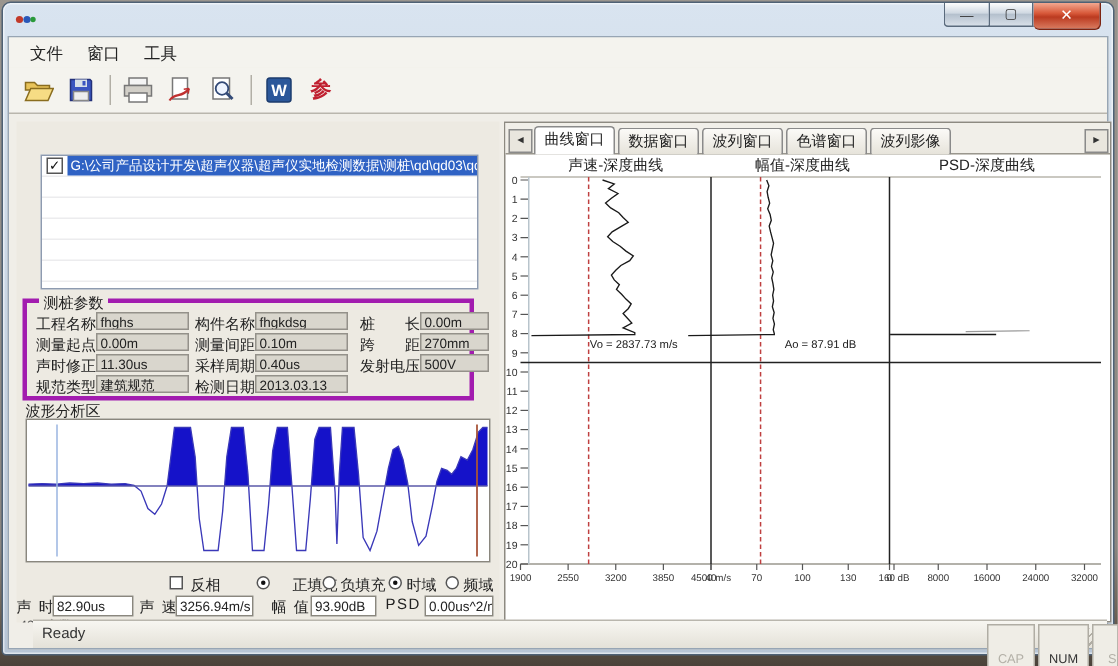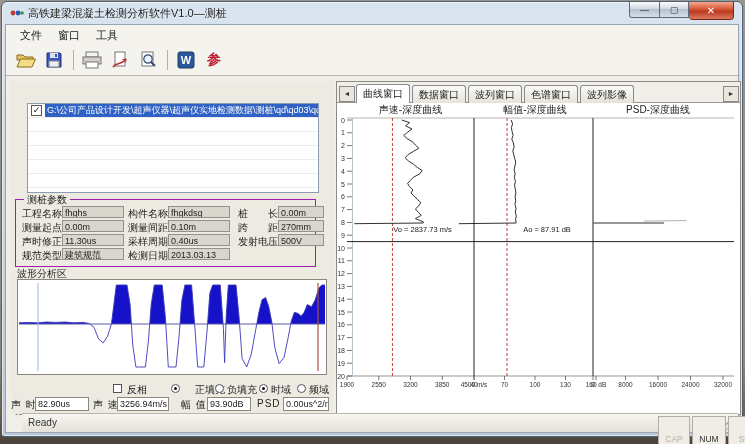--- a/index.html
+++ b/index.html
@@ -31,21 +31,21 @@
   
   .leftpanel{position:absolute;left:5px;top:56px;width:322px;height:334px;background:#edeae2;}
   .dockcaption{position:absolute;left:0;top:0;width:322px;height:17px;
     background:linear-gradient(#fbfbf9,#d5d2c8);border:1px solid #b2afa6;box-sizing:border-box;}
   .dockcaption .cap{position:absolute;left:4px;top:2px;font-size:10px;color:#333;}
   .dockclose{position:absolute;right:3px;top:1px;width:13px;height:13px;font-size:10px;color:#444;text-align:center;line-height:13px;}
   .listbox{position:absolute;left:16px;top:22px;width:292px;height:90px;background:#fff;border:1px solid #8e9bb0;box-sizing:border-box;overflow:hidden;}
   .lrow{height:13px;border-bottom:1px solid #ececee;display:flex;align-items:center;}
   .cb{width:9px;height:9px;background:#fff;border:1px solid #555;font-size:9px;line-height:8px;text-align:center;color:#111;flex:none;}
   .pathsel{margin-left:3px;font-size:9px;color:#fff;background:#2f62c4;white-space:nowrap;overflow:hidden;padding:0 2px;max-width:276px;}
-  .groupbox{position:absolute;left:4px;top:118px;width:301px;height:68px;border:1px solid #a21caf;box-sizing:border-box;}
+  .groupbox{position:absolute;left:4px;top:118px;width:301px;height:68px;border:3px solid #a21caf;box-sizing:border-box;}
   .grouplabel{position:absolute;left:8px;top:-7px;background:#edeae2;font-size:10px;color:#222;padding:0 3px;}
   .plabel{position:absolute;font-size:10px;color:#222;white-space:pre;}
   .pbox{position:absolute;height:12px;background:#d9d6cd;border:1px solid #94918a;font-size:9px;color:#222;
     line-height:12px;padding:0 2px;box-sizing:border-box;white-space:nowrap;overflow:hidden;}
   .wavetitle{position:absolute;left:6px;top:186px;font-size:10px;color:#222;}
   .wavebox{position:absolute;left:6px;top:198px;width:310px;height:96px;background:#fff;border:1px solid #8a877e;box-sizing:border-box;}
   .ctlrow{position:absolute;left:0;top:302px;width:322px;height:13px;font-size:10px;color:#222;}
   .radio{position:absolute;width:9px;height:9px;border-radius:50%;border:1px solid #555;background:#fff;box-sizing:border-box;}
   .radio.sel::after{content:"";position:absolute;left:2px;top:2px;width:3px;height:3px;border-radius:50%;background:#111;}
   .cbox{position:absolute;width:9px;height:9px;border:1px solid #555;background:#fff;box-sizing:border-box;}
@@ -78,21 +78,20 @@
 <body>
 
 <div id="container">
   <div class="window">
     <div class="titlebar">
       <svg class="appicon" viewBox="0 0 14 12">
         <circle cx="3" cy="6" r="2.4" fill="#c23a2a"></circle>
           <circle cx="8" cy="6" r="2.4" fill="#2a58b8"></circle>
           <circle cx="12" cy="6" r="1.8" fill="#2a9a3a"></circle>
       </svg>
-      <span class="title">高铁建梁混凝土检测分析软件V1.0—测桩</span>
       <div class="winbtns">
         <div class="wbtn min">—</div>
         <div class="wbtn max">▢</div>
         <div class="wbtn close">✕</div>
       </div>
     </div>
     <div class="client">
       <div class="menubar">
           <div class="menuitem">文件</div>
           <div class="menuitem">窗口</div>

